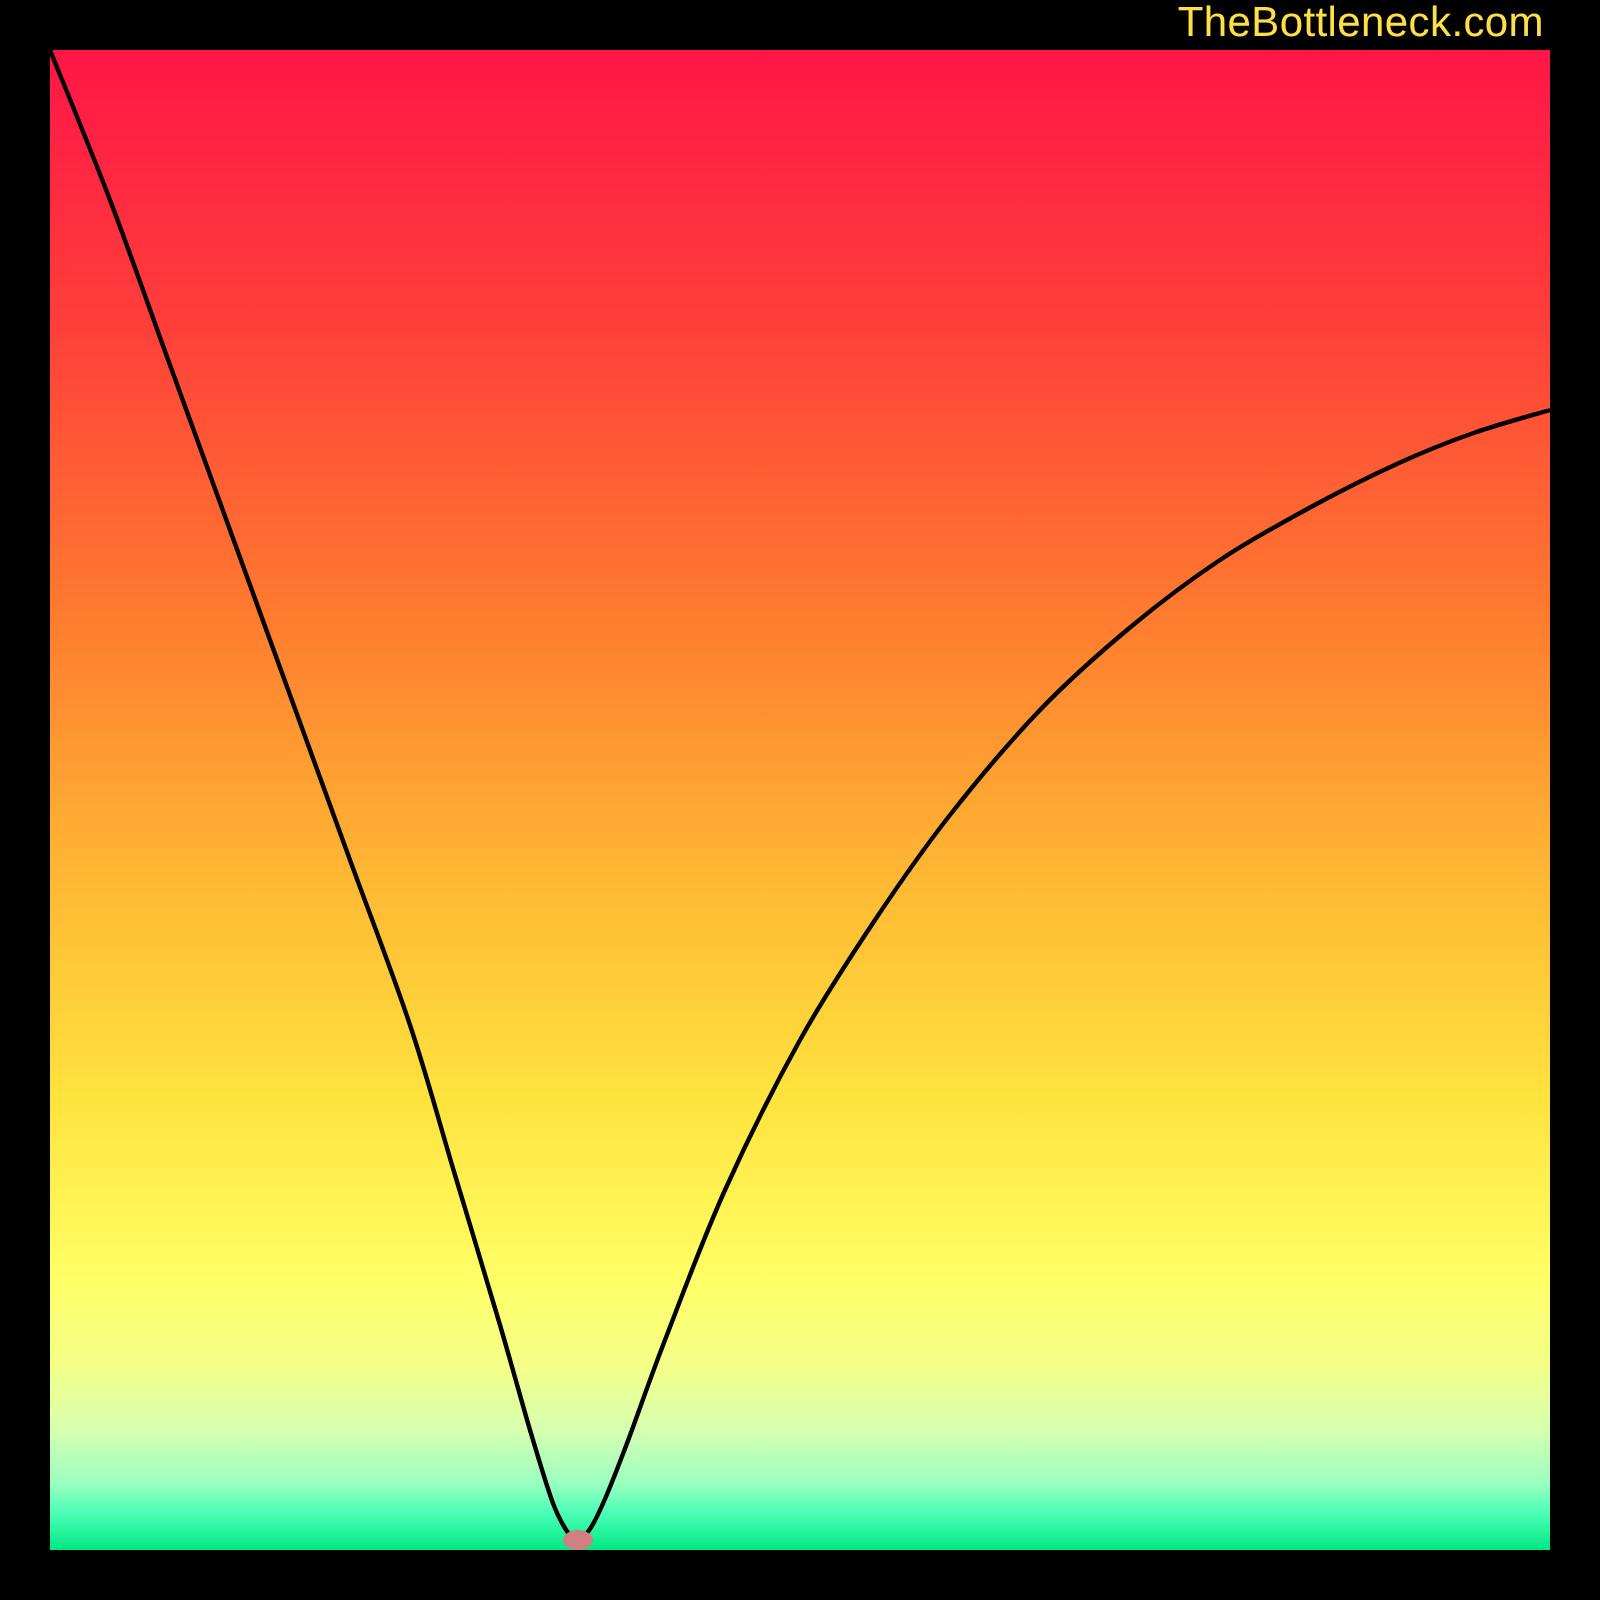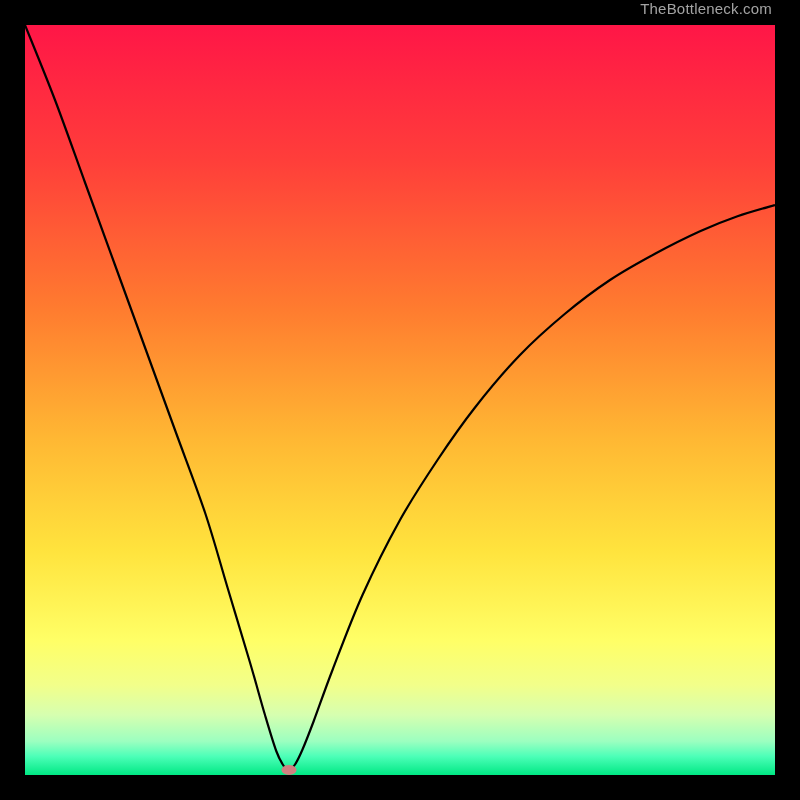--- a/index.html
+++ b/index.html
@@ -38,22 +38,22 @@
     position: absolute;
     width: 15px;
     height: 10px;
     border-radius: 50%;
     transform: translate(-50%, -50%);
   }
   .watermark {
     position: absolute;
     top: 0px;
     right: 28px;
-    color: #a3a3a3;
-    font-size: 15px;
+    color: #fde047;
+    font-size: 21px;
     font-weight: 500;
     letter-spacing: 0.2px;
   }
 </style>
 </head>
 <body>
 
 <div class="watermark">TheBottleneck.com</div>
 
 <div class="frame">

